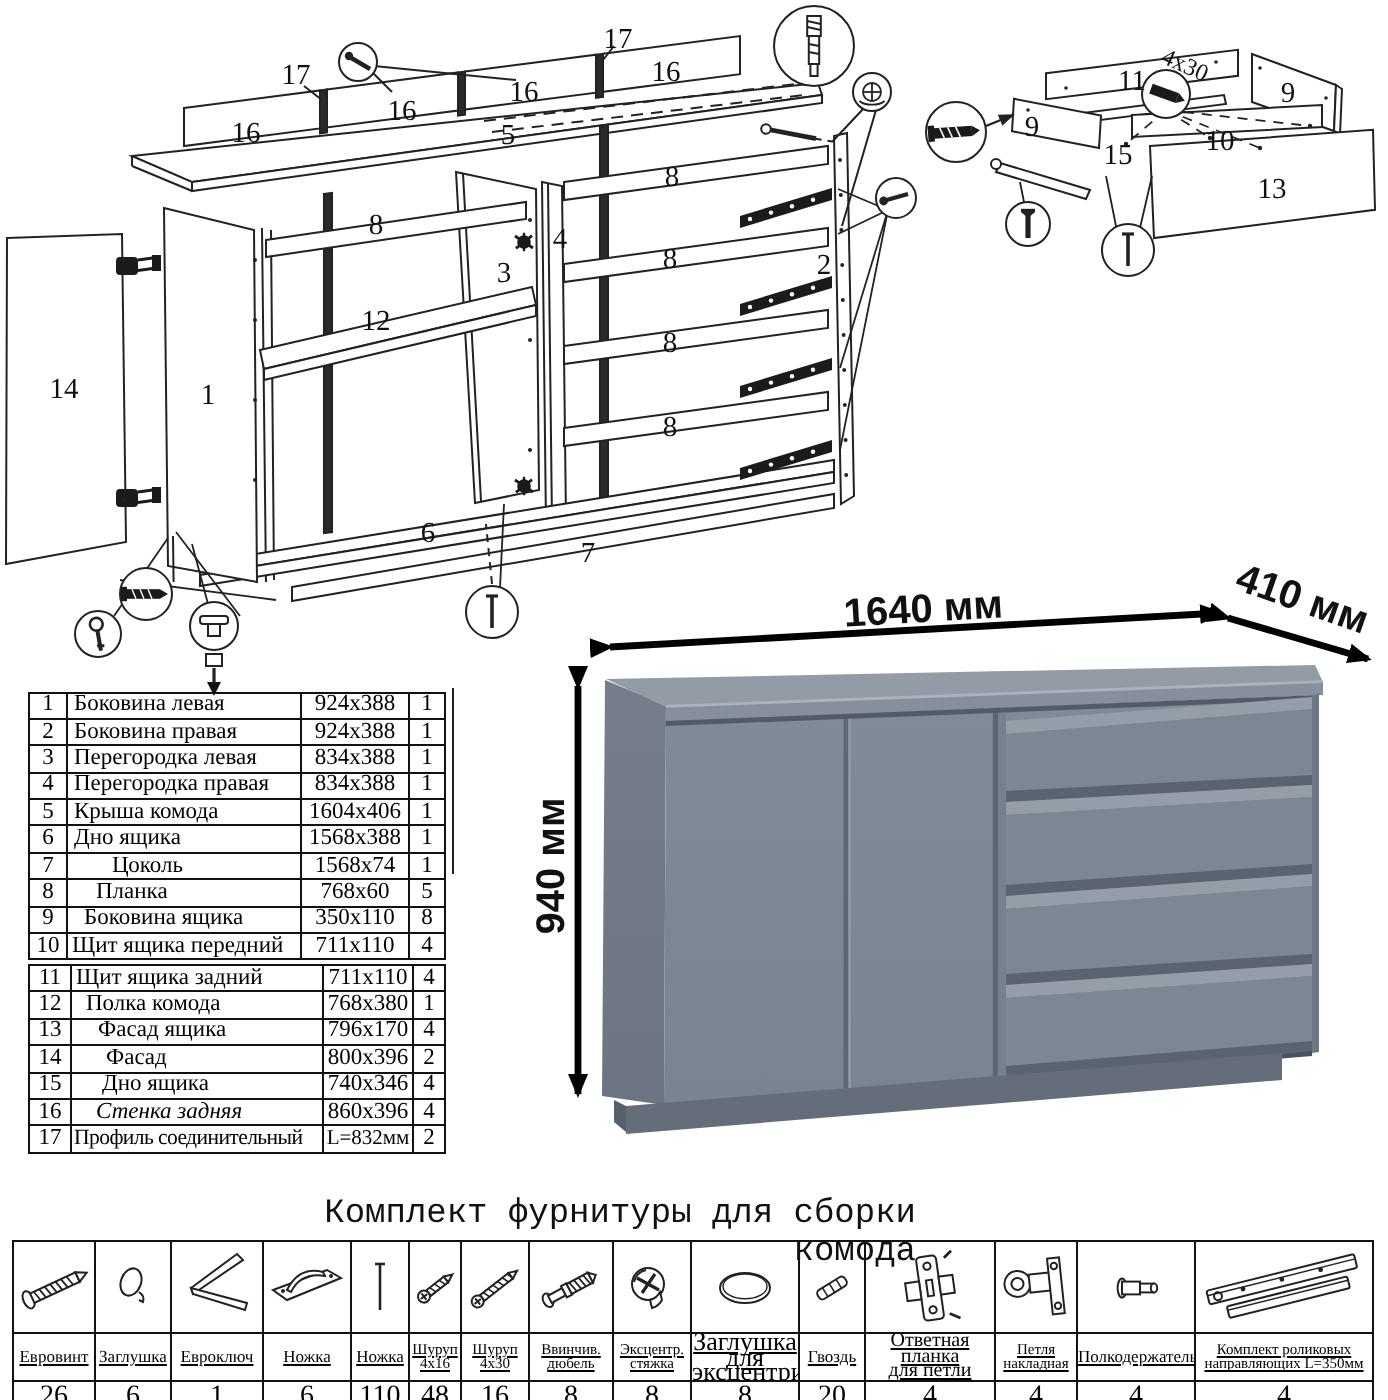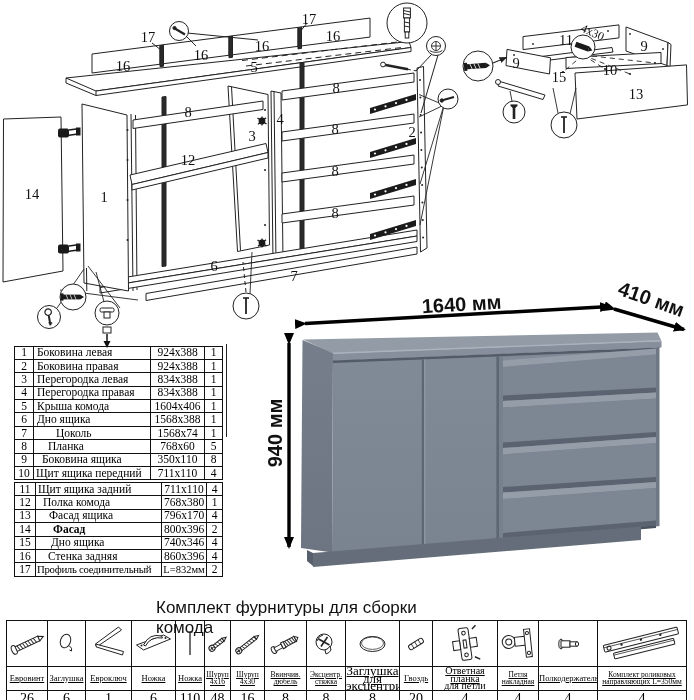--- a/index.html
+++ b/index.html
@@ -403,45 +403,45 @@
           <td class="c">1</td>
         </tr>
         <tr>
           <td class="c">13</td>
           <td style="padding-left:13px;">Фасад ящика</td>
           <td class="c" style="">796x170</td>
           <td class="c">4</td>
         </tr>
         <tr>
           <td class="c">14</td>
-          <td style="padding-left:17px;font-weight:bold;">Фасад</td>
+          <td style="padding-left:17px;">Фасад</td>
           <td class="c" style="">800x396</td>
           <td class="c">2</td>
         </tr>
         <tr>
           <td class="c">15</td>
           <td style="padding-left:15px;">Дно ящика</td>
           <td class="c" style="">740x346</td>
           <td class="c">4</td>
         </tr>
         <tr>
           <td class="c">16</td>
-          <td style="padding-left:12px;">Стенка задняя</td>
+          <td style="padding-left:12px;font-style:italic;">Стенка задняя</td>
           <td class="c" style="">860x396</td>
           <td class="c">4</td>
         </tr>
         <tr>
           <td class="c">17</td>
           <td style="padding-left:1px;font-size:10.8px;letter-spacing:-0.3px;">Профиль соединительный</td>
           <td class="c" style="font-size:10.5px;">L=832мм</td>
           <td class="c">2</td>
         </tr>
       </tbody>
     </table>
-<div style="position:absolute;left:156px;top:598px;width:302px;text-align:left;font-size:17px;font-family:Liberation Sans, sans-serif;color:#111;">Комплект фурнитуры для сборки комода</div>
+<div style="position:absolute;left:156px;top:598px;width:302px;text-align:right;font-size:17px;font-family:Liberation Mono, monospace;color:#111;">Комплект фурнитуры для сборки комода</div>
 <table class="hw" style="position:absolute;left:6px;top:620px;table-layout:fixed;width:681px;text-decoration:underline;">
       <colgroup>
         <col style="width:41px">
         <col style="width:38px">
         <col style="width:46px">
         <col style="width:44px">
         <col style="width:29px">
         <col style="width:26px">
         <col style="width:34px">
         <col style="width:42px">

